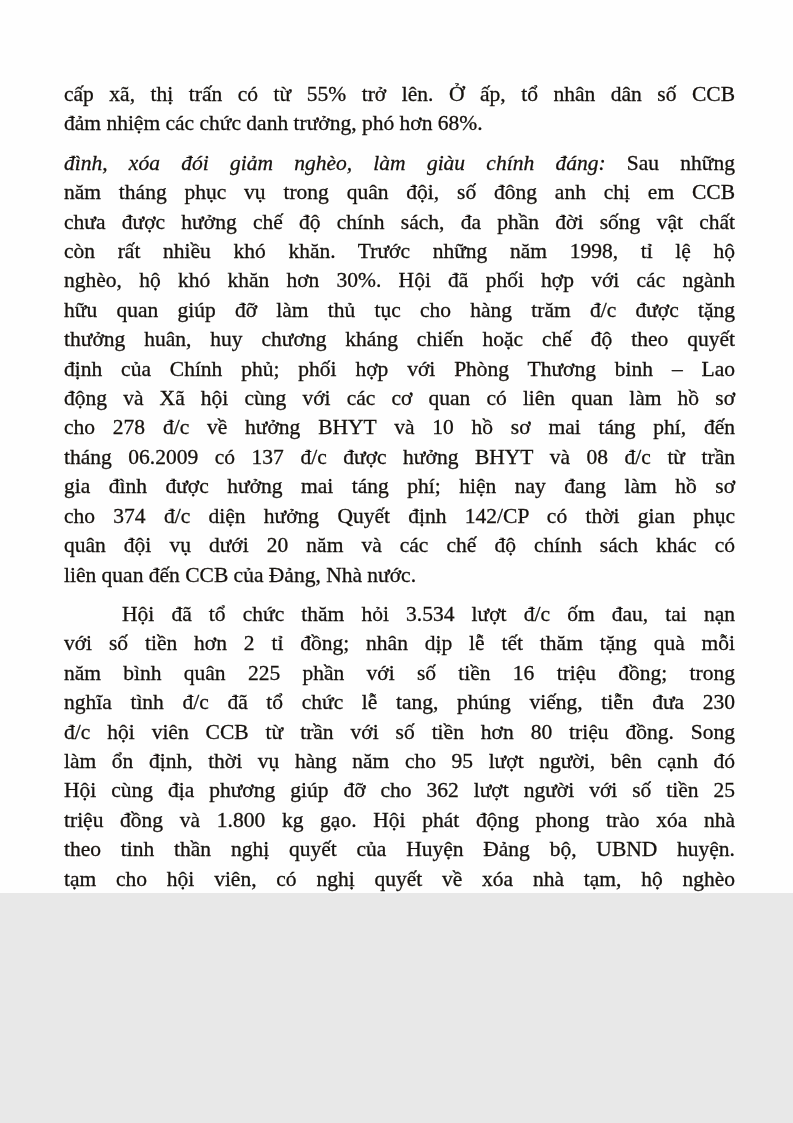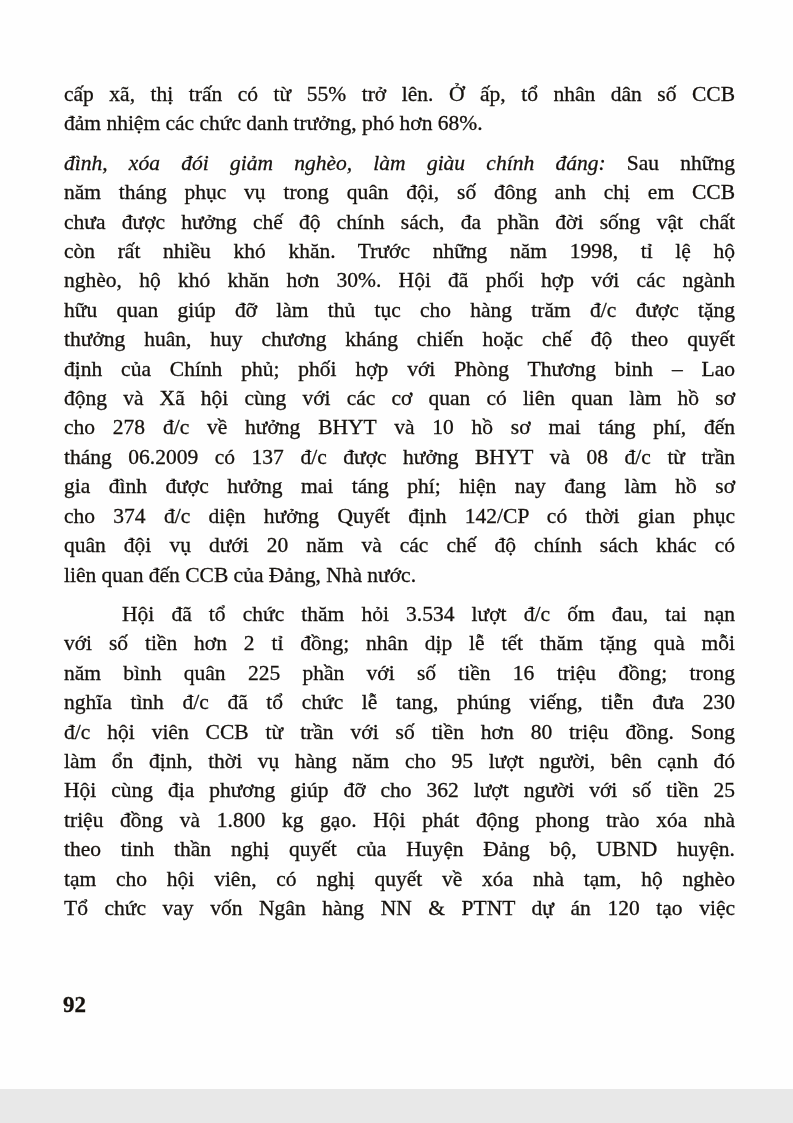--- a/index.html
+++ b/index.html
@@ -3,21 +3,21 @@
 <meta charset="utf-8">
 <style>
   html, body {
     margin: 0;
     padding: 0;
     background: #e8e8e8;
   }
   .page {
     position: relative;
     width: 793px;
-    height: 1089px;
+    height: 893px;
     margin: 0 auto;
     background: #fefefe;
     color: #16120e;
     font-family: "Liberation Serif", "DejaVu Serif", serif;
     overflow: hidden;
   }
   .text-block {
     position: absolute;
     left: 64px;
     top: 80px;

